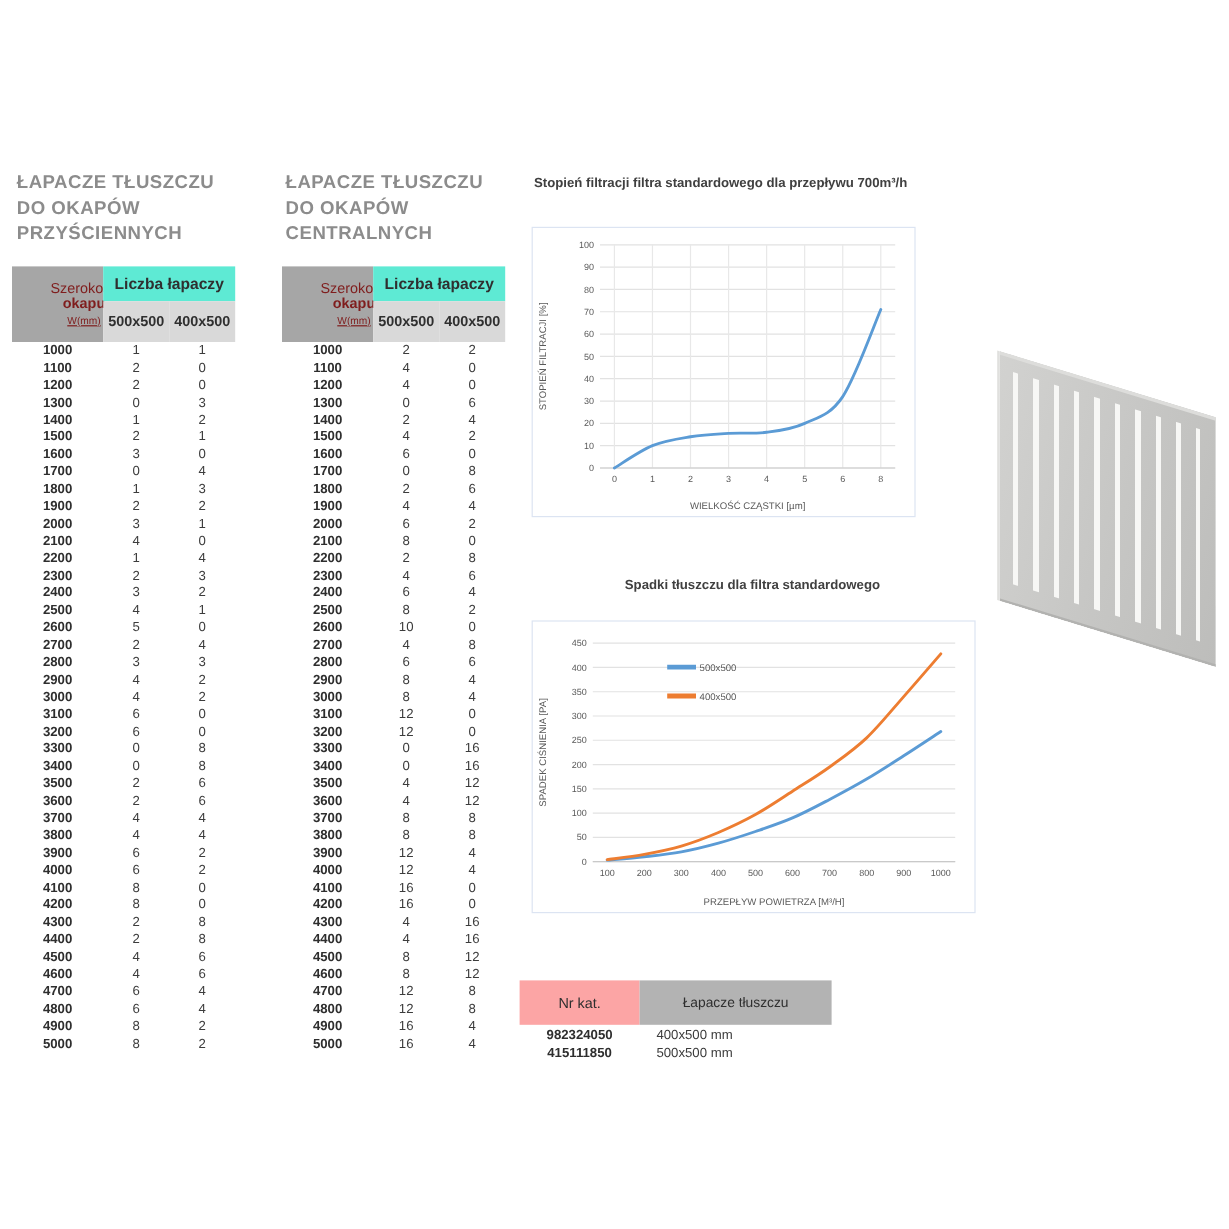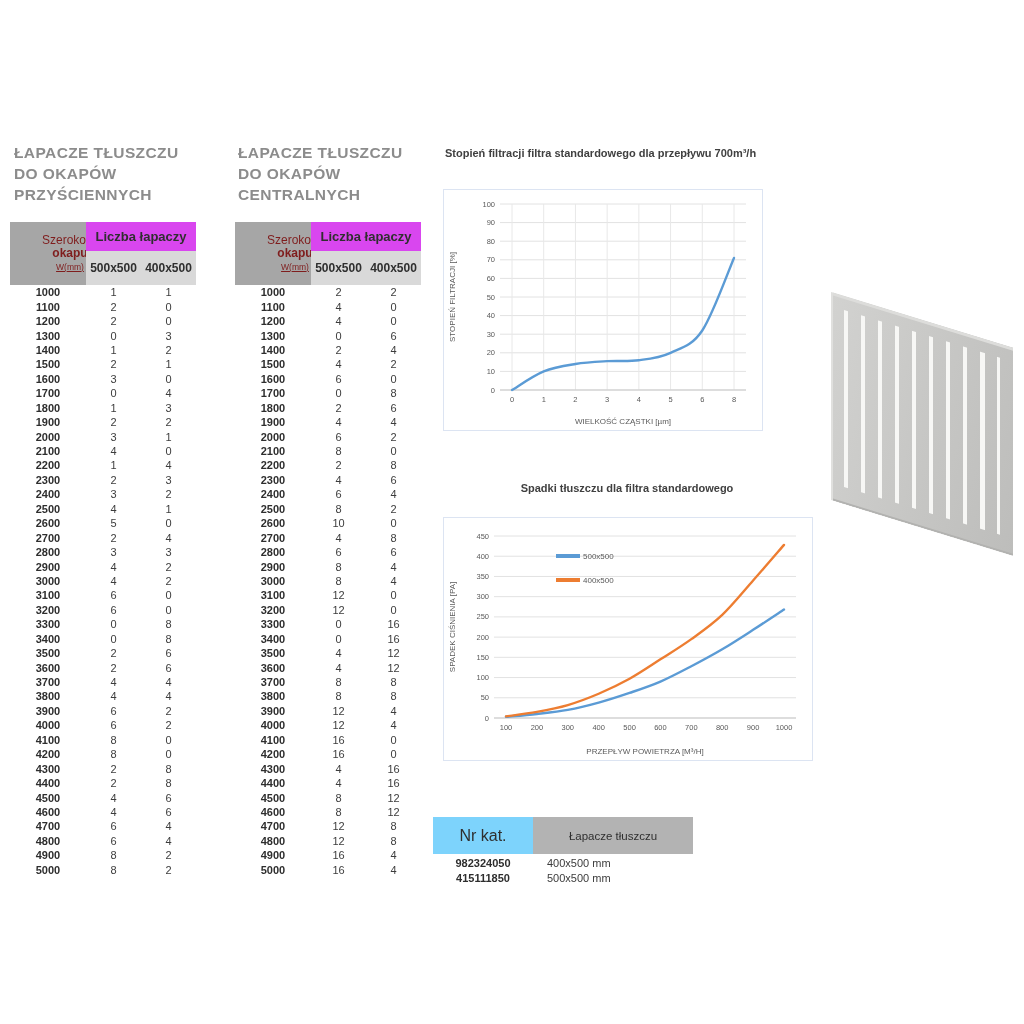--- a/index.html
+++ b/index.html
@@ -22,21 +22,21 @@
     display:grid;grid-template-columns:76px 55px 55px;grid-template-rows:29px 34px;
   }
   .pt-c1{
     grid-row:1/3;grid-column:1;background:#a6a6a6;color:#7f1d1d;
     display:flex;flex-direction:column;align-items:center;justify-content:center;
     font-size:12px;line-height:13px;padding-left:44px;
   }
   .pt-c1 .l2{font-weight:bold;}
   .pt-c1 .sub{font-size:8.5px;margin-top:1px;text-decoration:underline;}
   .pt-group{
-    grid-row:1;grid-column:2/4;background:#d946ef;display:flex;align-items:center;
+    grid-row:1;grid-column:2/4;background:#5eead4;display:flex;align-items:center;
     justify-content:center;font-size:13px;font-weight:bold;color:#2f2f2f;
   }
   .pt-sub{
     background:#d9d9d9;display:flex;align-items:center;justify-content:center;
     font-size:12px;font-weight:bold;color:#2f2f2f;
   }
   .pt-body{
     display:grid;grid-template-columns:76px 55px 55px;grid-auto-rows:14.45px;
   }
   .pt-body span{
@@ -51,22 +51,22 @@
   #chart1-title{left:445px;top:147px;}
   #chart2-title{left:443px;top:482px;width:368px;text-align:center;}
   .chart-panel{
     position:absolute;background:#ffffff;border:1px solid #dce4f2;
   }
   #chart1-panel{left:443px;top:189px;width:318px;height:240px;}
   #chart2-panel{left:443px;top:517px;width:368px;height:242px;}
   
   #catalog-table{position:absolute;left:433px;top:817px;width:260px;}
   .cat-head{display:grid;grid-template-columns:100px 160px;height:37px;}
-  .cat-h1{background:#7dd3fc;display:flex;align-items:center;justify-content:center;
-    font-size:16px;color:#2f2f2f;}
+  .cat-h1{background:#fca5a5;display:flex;align-items:center;justify-content:center;
+    font-size:12px;color:#2f2f2f;}
   .cat-h2{background:#b3b3b3;display:flex;align-items:center;justify-content:center;
     font-size:11.5px;color:#2f2f2f;}
   .cat-body{display:grid;grid-template-columns:100px 160px;grid-auto-rows:15px;margin-top:1px;}
   .cat-body span{display:flex;align-items:center;font-size:11px;color:#3c3c3c;}
   .cat-body span.c1{font-weight:bold;justify-content:center;color:#2e2e2e;}
   .cat-body span.c2{padding-left:14px;}
   
   #filter-image{
     position:absolute;left:831px;top:292px;width:180px;height:208px;
     transform:skewY(17deg);transform-origin:0 0;

